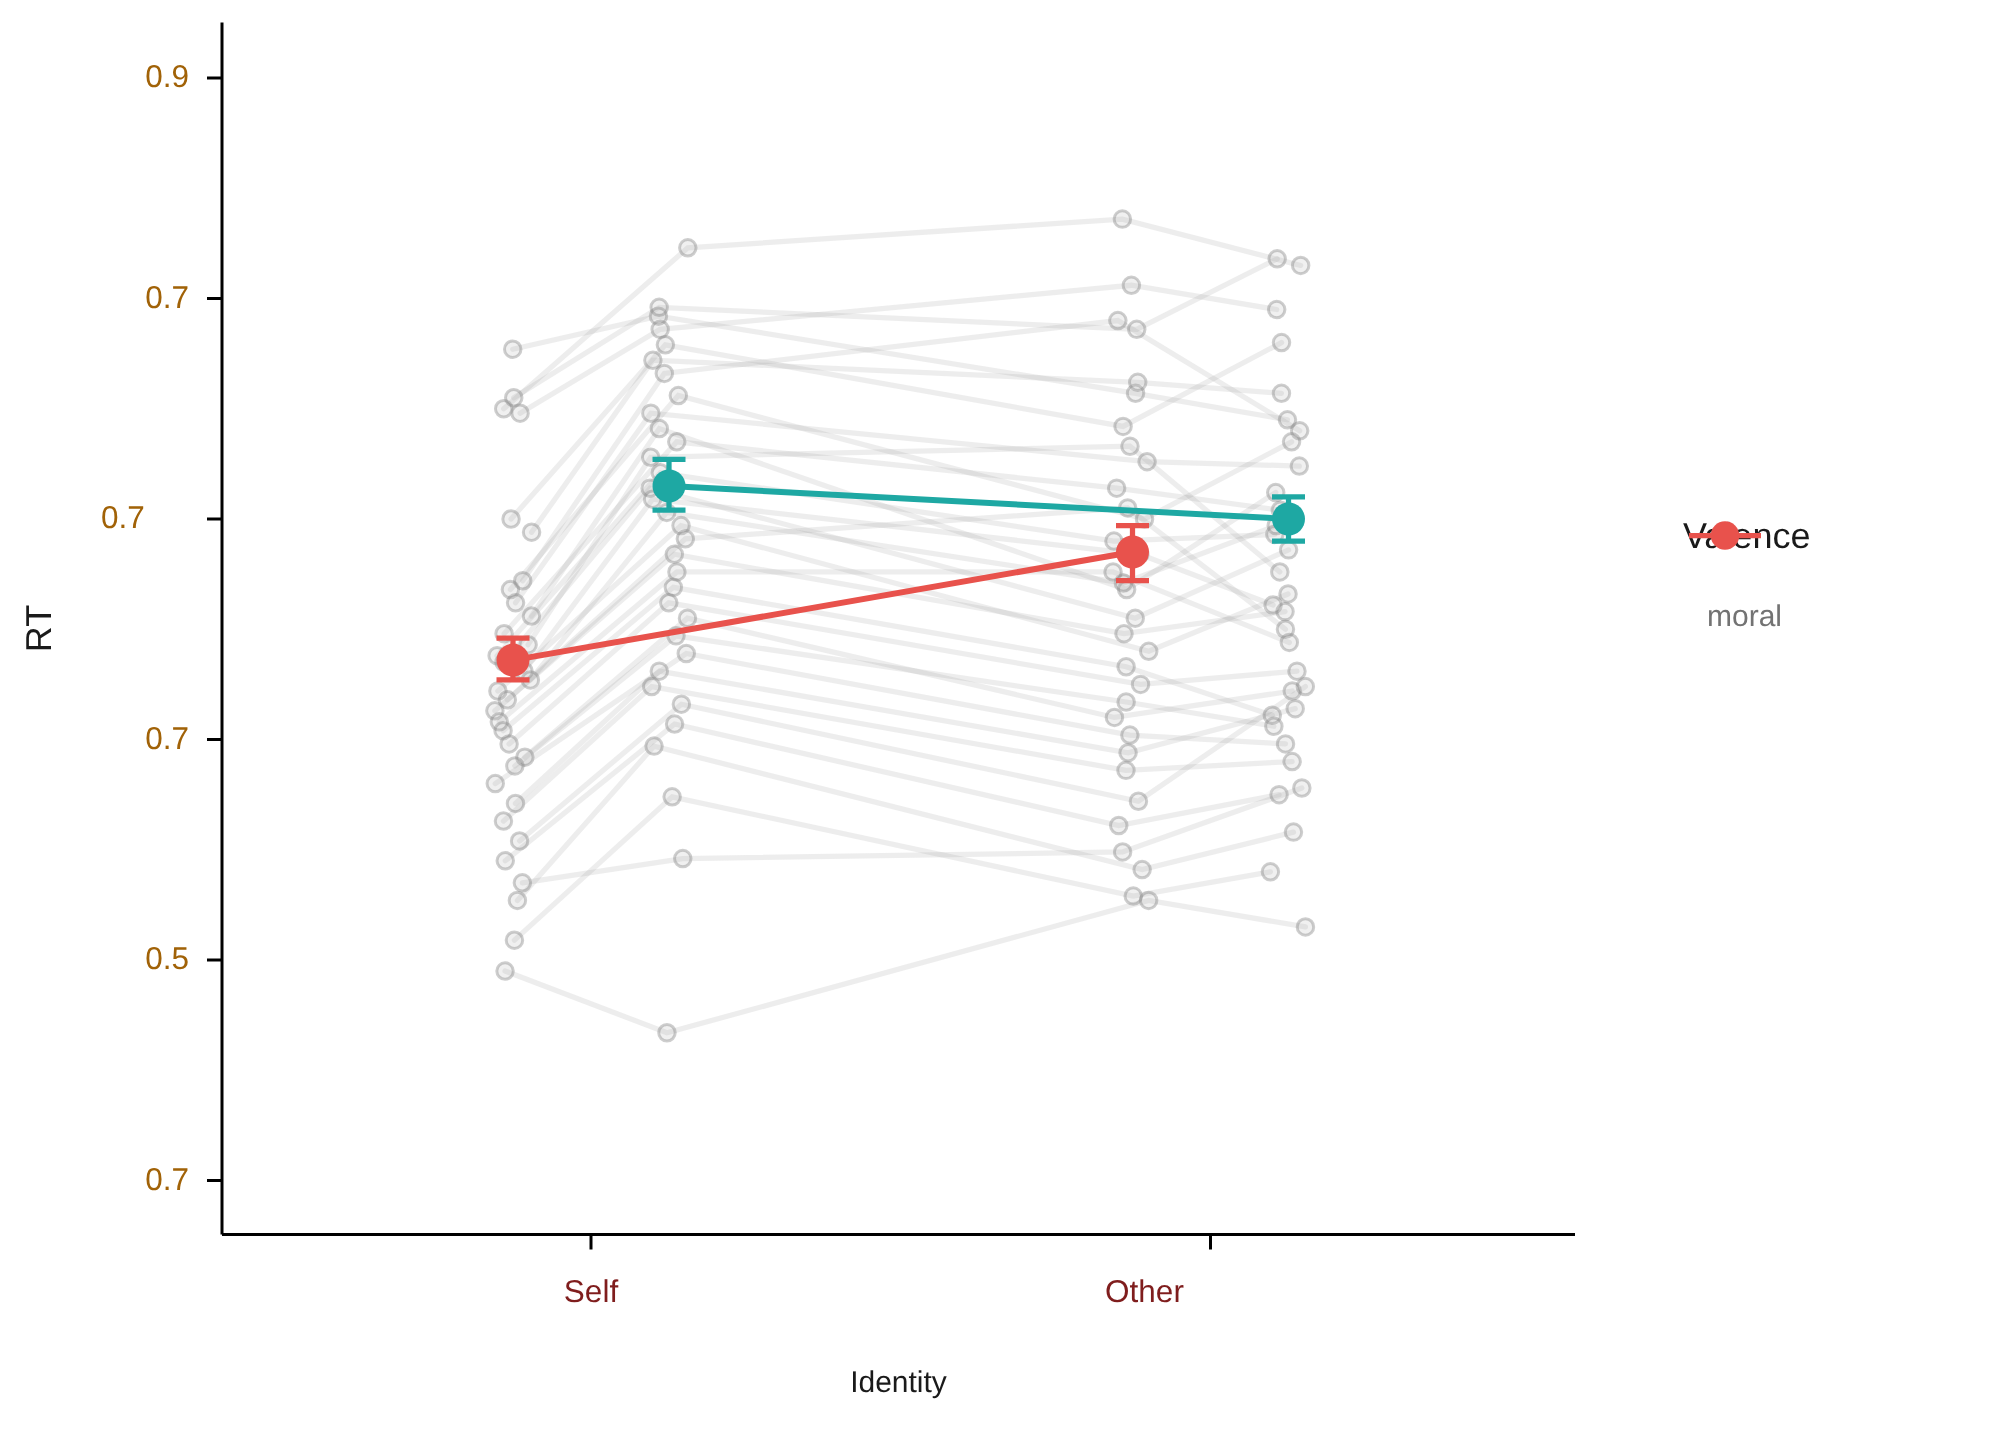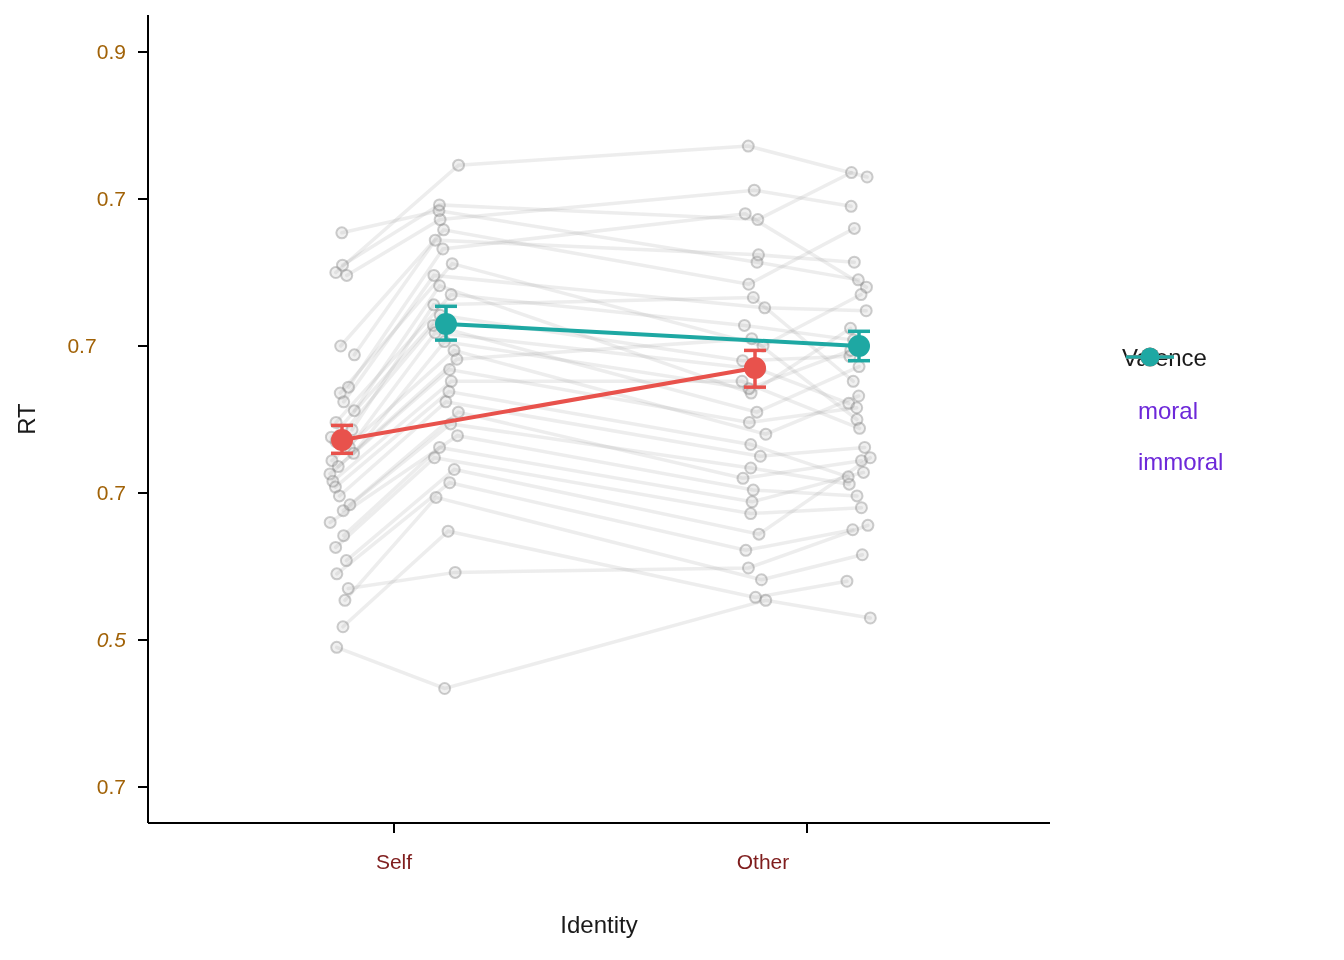--- a/index.html
+++ b/index.html
@@ -8,26 +8,26 @@
   .stage{position:absolute;left:0;top:0;width:1344px;height:960px;}
   svg{position:absolute;left:0;top:0;}
   .lbl{position:absolute;color:#1a1a1a;}
   .ytick-lbl{position:absolute;width:88px;text-align:right;font-size:21px;
              color:#a16207;line-height:24px;height:24px;}
   .xtick-lbl{position:absolute;width:120px;text-align:center;font-size:21px;
              color:#7f1d1d;line-height:26px;height:26px;}
   .axis-title-y{position:absolute;left:27px;top:419px;font-size:24px;
                 transform:translate(-50%,-50%) rotate(-90deg);white-space:nowrap;}
   .axis-title-x{position:absolute;left:539px;top:911px;width:120px;
-                text-align:center;font-size:24px;}
+                text-align:center;font-size:20px;}
   .legend{position:absolute;left:1122px;top:344px;width:210px;}
   .legend-title{font-size:24px;color:#1a1a1a;margin-bottom:24px;}
   .legend-item{display:flex;align-items:center;height:30px;margin-bottom:21px;}
   .legend-key{width:52px;height:26px;margin-left:2px;flex:0 0 auto;}
-  .legend-text{font-size:24px;color:#6d28d9;margin-left:16px;}
+  .legend-text{font-size:20px;color:#737373;margin-left:16px;}
 </style>
 </head>
 <body>
 
 <div class="stage">
   <svg id="plot" width="1344" height="960">
       <g>
         <polyline points="335.8024074209243,272.5 458.5382934385343,165.19000000000005 748.2494708060694,146.08000000000004 867.1059777474147,176.95000000000016" fill="none" stroke="#909090" stroke-opacity="0.16" stroke-width="3.5" stroke-linecap="round"></polyline>
         <polyline points="341.8169990777533,232.80999999999995 438.96088657200744,210.76 757.0241935365739,262.21000000000004 858.3178595065838,279.85" fill="none" stroke="#909090" stroke-opacity="0.16" stroke-width="3.5" stroke-linecap="round"></polyline>
         <polyline points="342.49606340214996,265.15 439.43774545266933,204.88 757.8287669510028,219.58000000000004 851.4636279233382,172.54000000000008" fill="none" stroke="#909090" stroke-opacity="0.16" stroke-width="3.5" stroke-linecap="round"></polyline>
@@ -223,21 +223,21 @@
       <line x1="138" y1="199" x2="148" y2="199" stroke="#000" stroke-width="2"></line>
       <line x1="138" y1="52" x2="148" y2="52" stroke="#000" stroke-width="2"></line>
       <line x1="394" y1="823" x2="394" y2="833" stroke="#000" stroke-width="2"></line>
       <line x1="807" y1="823" x2="807" y2="833" stroke="#000" stroke-width="2"></line>
     </svg>
 
   <div class="lbl axis-title-y">RT</div>
 
   <div id="y-labels">
       <div class="ytick-lbl" style="left: 38px; top: 775px;">0.7</div>
-      <div class="ytick-lbl" style="left: 38px; top: 628px; font-style: italic;">0.5</div>
+      <div class="ytick-lbl" style="left: 38px; top: 628px;">0.5</div>
       <div class="ytick-lbl" style="left: 38px; top: 481px;">0.7</div>
       <div class="ytick-lbl" style="left: 38px; top: 334px; text-align: center;">0.7</div>
       <div class="ytick-lbl" style="left: 38px; top: 187px;">0.7</div>
       <div class="ytick-lbl" style="left: 38px; top: 40px;">0.9</div>
     </div>
   <div id="x-labels">
       <div class="xtick-lbl" style="left: 334px; top: 849px;">Self</div>
       <div class="xtick-lbl" style="left: 703px; top: 849px;">Other</div>
     </div>
 
@@ -246,22 +246,15 @@
   <div class="legend">
     <div class="legend-title">Valence</div>
     <div id="legend-items">
         <div class="legend-item">
           <svg width="52" height="26" class="legend-key">
             <line x1="2" y1="13" x2="50" y2="13" stroke="#E8524C" stroke-width="3.5"></line>
             <circle cx="26" cy="13" r="9.5" fill="#E8524C"></circle>
           </svg>
           <span class="legend-text">moral</span>
         </div>
-        <div class="legend-item">
-          <svg width="52" height="26" class="legend-key">
-            <line x1="2" y1="13" x2="50" y2="13" stroke="#1EA8A3" stroke-width="3.5"></line>
-            <circle cx="26" cy="13" r="9.5" fill="#1EA8A3"></circle>
-          </svg>
-          <span class="legend-text">immoral</span>
-        </div>
       </div>
   </div>
 </div>
 
 </body></html>

